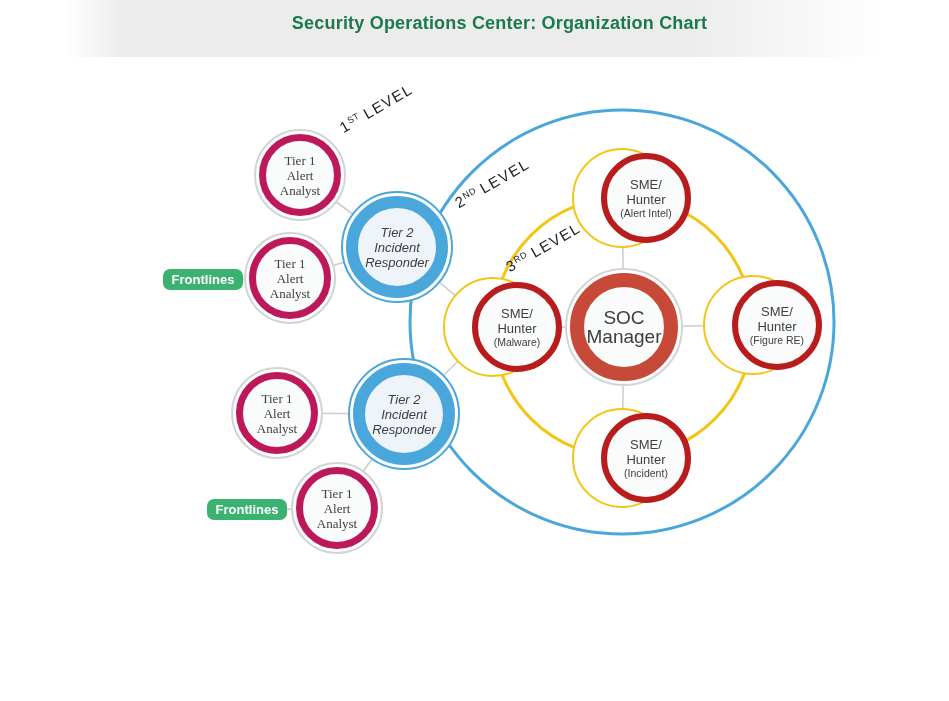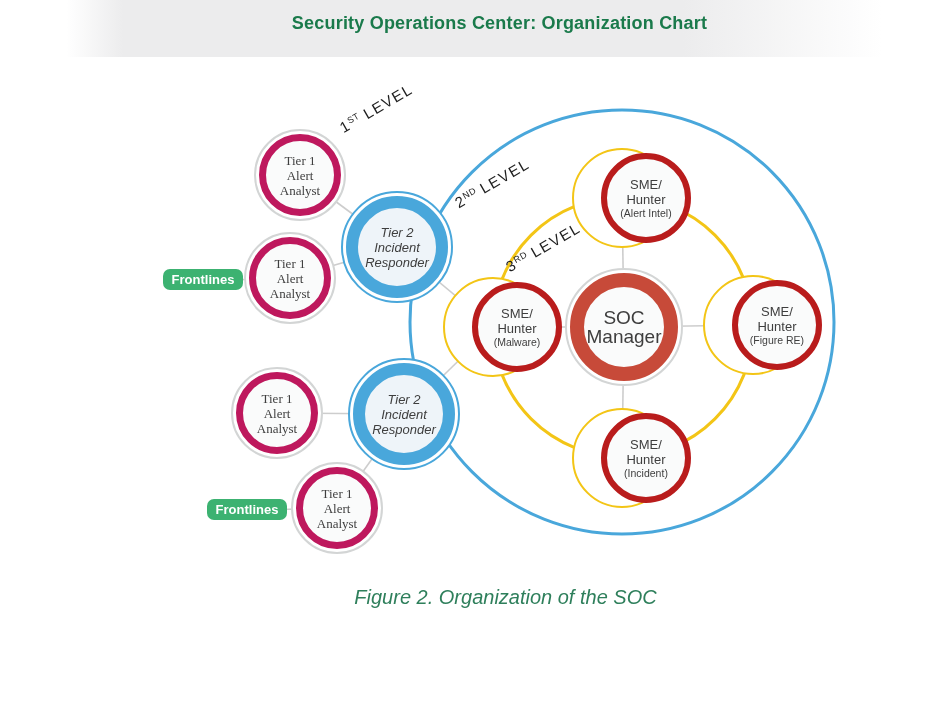--- a/index.html
+++ b/index.html
@@ -271,16 +271,15 @@
     </div>
     <div class="level-label" style="left:492px; top:183px;">
       <span>2</span><sup>ND</sup><span class="word">LEVEL</span>
     </div>
     <div class="level-label" style="left:543px; top:247px;">
       <span>3</span><sup>RD</sup><span class="word">LEVEL</span>
     </div>
 
   </div>
 
-  <div class="figure-caption">Figure 2. Organization of the SOC</div>
 
 
 </div>
 
 </body></html>

